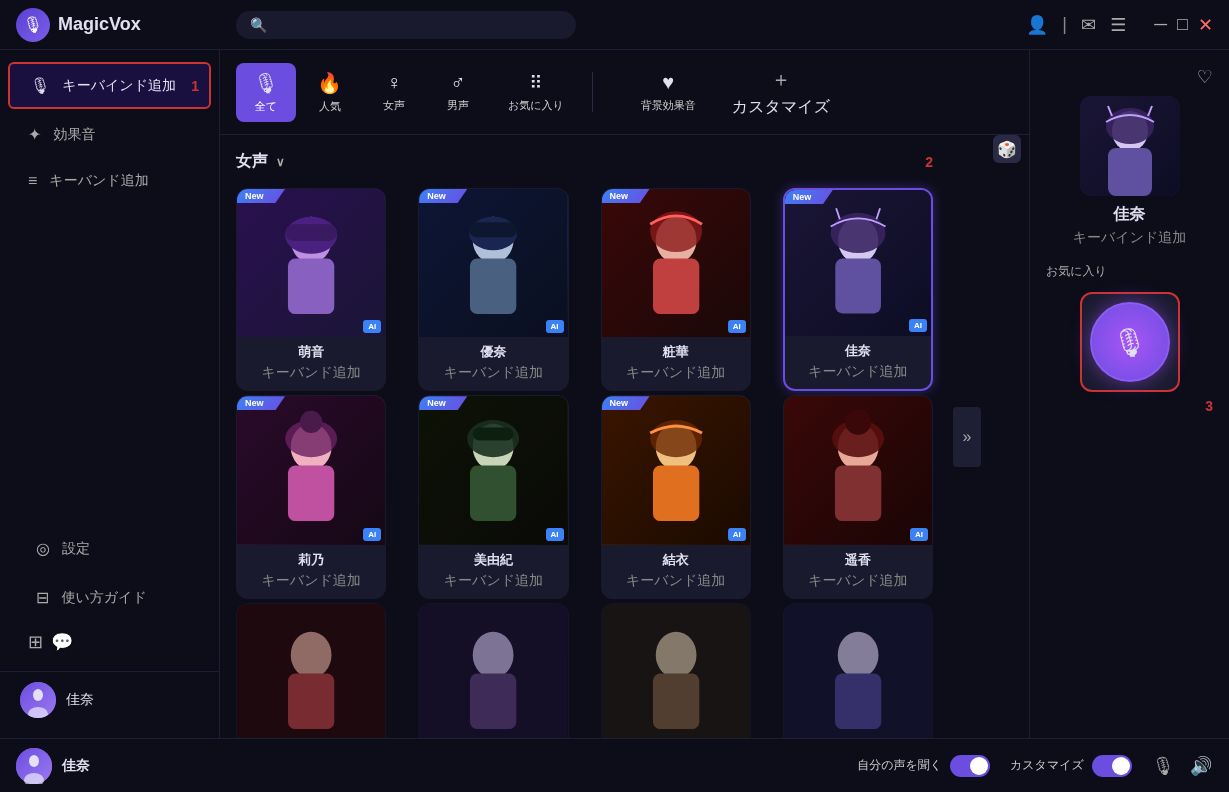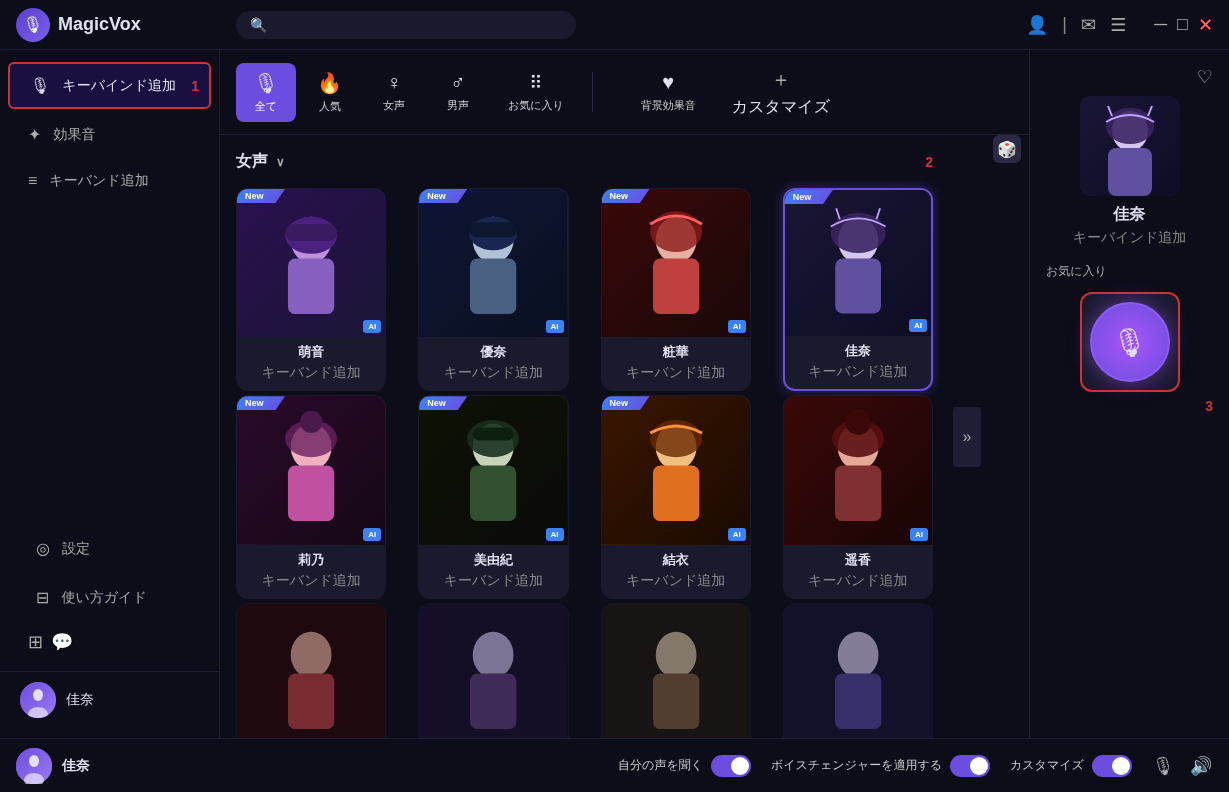--- a/index.html
+++ b/index.html
@@ -891,26 +891,20 @@
   </div>
 
   <div class="bottom-controls">
     <div class="toggle-group">
       <span>自分の声を聞く</span>
       <div class="toggle">
         <div class="toggle-knob"></div>
       </div>
     </div>
 
-    <div class="toggle-group">
-      <span>ボイスチェンジャーを適用する</span>
-      <div class="toggle">
-        <div class="toggle-knob"></div>
-      </div>
-    </div>
 
     <div class="toggle-group">
       <span>カスタマイズ</span>
       <div class="toggle">
         <div class="toggle-knob"></div>
       </div>
     </div>
 
     <div class="bottom-icons">
       <span>🎙</span>

